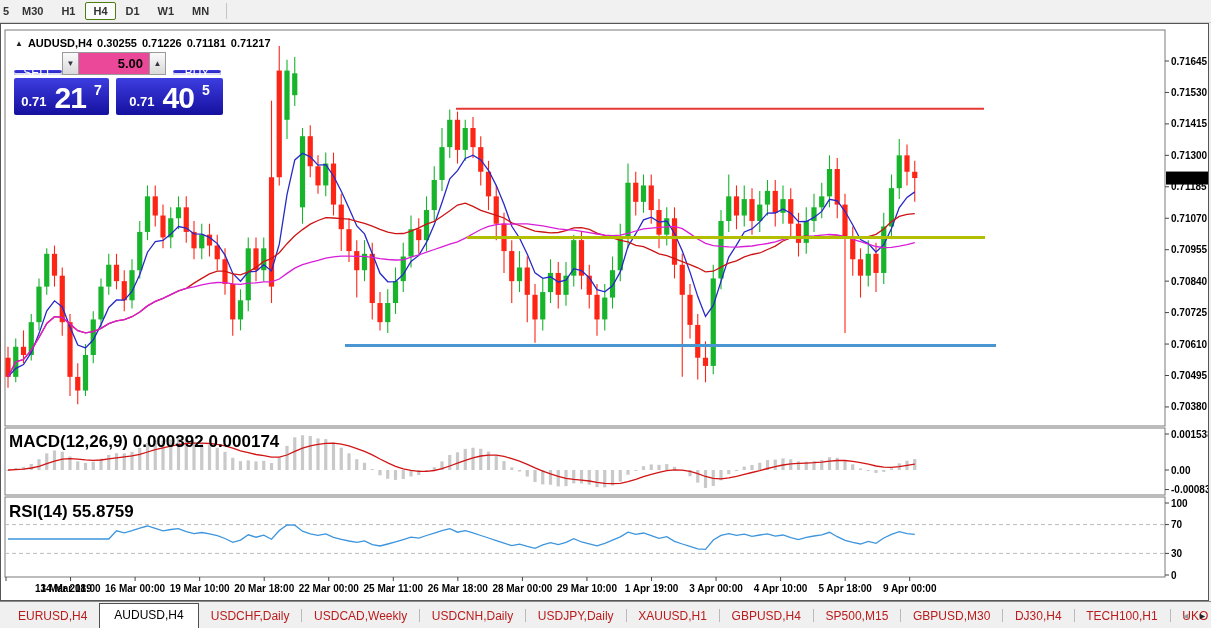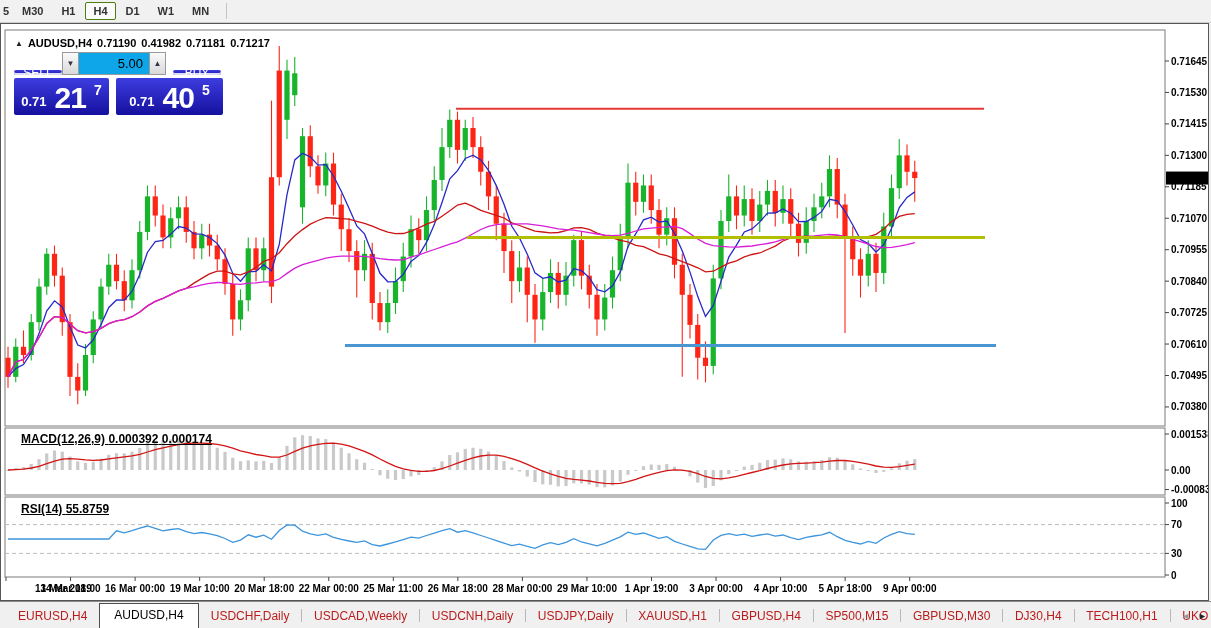--- a/index.html
+++ b/index.html
@@ -23,34 +23,34 @@
                display:flex;gap:5px;align-items:center;z-index:5;}
   .chart-title .tri{font-size:8px;color:#222;cursor:pointer;}
   
   .trade-panel{position:absolute;top:28px;left:13px;width:212px;z-index:6;font-family:"Liberation Sans",sans-serif;}
   .tp-row1{display:flex;height:23px;}
   .tp-btn{width:48px;background:linear-gradient(#3d3de0,#1a16b0);color:#fff;font-size:12px;
           display:flex;align-items:center;justify-content:center;border-radius:2px;cursor:pointer;
           box-shadow:inset 0 -2px 0 rgba(255,255,255,.85);margin-top:18px;}
   .tp-spin{width:17px;background:linear-gradient(#fafafa,#d9d9d9);border:1px solid #9a9a9a;
            display:flex;align-items:center;justify-content:center;font-size:8px;color:#334;box-sizing:border-box;cursor:pointer;}
-  .tp-field{width:70px;background:#0ea5e9;border:1px solid #9a9a9a;border-left:none;border-right:none;
-            font-size:13px;font-weight:normal;color:#000;display:flex;align-items:center;justify-content:flex-end;
+  .tp-field{width:70px;background:#ec4899;border:1px solid #9a9a9a;border-left:none;border-right:none;
+            font-size:13px;font-weight:bold;color:#000;display:flex;align-items:center;justify-content:flex-end;
             padding-right:6px;box-sizing:border-box;}
   .tp-gap{width:7px;}
   .tp-row2{display:flex;margin-top:3px;height:37px;}
   .tp-big{background:linear-gradient(#3d3de0,#15109e);color:#fff;border-radius:2px;display:flex;
           align-items:flex-end;justify-content:center;padding-bottom:3px;cursor:pointer;gap:7px;}
   .tp-big.sell{width:95px;}
   .tp-big.buy{width:107px;margin-left:7px;}
   .tp-prefix{font-size:13px;font-weight:bold;margin:0 1px 3px 0;}
   .tp-digits{font-size:30px;font-weight:bold;line-height:28px;letter-spacing:-1px;}
   .tp-sup{font-size:14px;font-weight:bold;margin:0 0 14px 1px;}
   
-  .ind-label{position:absolute;left:20px;font-size:12px;font-weight:bold;color:#000;z-index:5;text-decoration:underline;}
+  .ind-label{position:absolute;left:8px;font-size:17px;font-weight:bold;color:#000;z-index:5;}
   .ind-label.macd{top:408px;}
   .ind-label.rsi{top:478px;}
   
   .tabbar{position:absolute;top:601px;left:0;width:1211px;height:27px;background:#f0f0f0;
           border-top:1px solid #8a8a8a;display:flex;align-items:flex-end;box-sizing:border-box;padding-left:6px;}
   .tab{font-size:12px;color:#b91c1c;padding:4px 12px 5px 12px;white-space:nowrap;cursor:pointer;}
   .tab.active{background:#fff;border:1px solid #4f4f4f;border-bottom:none;color:#000;padding:4px 14px 6px 14px;
               margin-top:-1px;z-index:2;}
   .tab-sep{width:1px;height:13px;background:#b9b9b9;margin:0 0 6px 0;}
   .tab-scroll{position:absolute;right:4px;bottom:7px;display:flex;gap:8px;font-size:9px;}
@@ -527,22 +527,22 @@
         <line x1="844.15" y1="552" x2="844.15" y2="556" stroke="#444"></line>
         <text x="844.15" y="567" text-anchor="middle">5 Apr 18:00</text>
         <line x1="908.6999999999999" y1="552" x2="908.6999999999999" y2="556" stroke="#444"></line>
         <text x="908.6999999999999" y="567" text-anchor="middle">9 Apr 00:00</text>
       </g>
     </svg>
 
   <div class="chart-title">
     <span class="tri">▲</span>
     <span>AUDUSD,H4</span>
-    <span>0.71190</span>
-    <span>0.41982</span>
+    <span>0.30255</span>
+    <span>0.71226</span>
     <span>0.71181</span>
     <span>0.71217</span>
   </div>
 
   <div class="trade-panel">
     <div class="tp-row1">
       <div class="tp-btn">SELL</div>
       <div class="tp-spin">▼</div>
       <div class="tp-field">5.00</div>
       <div class="tp-spin">▲</div>

